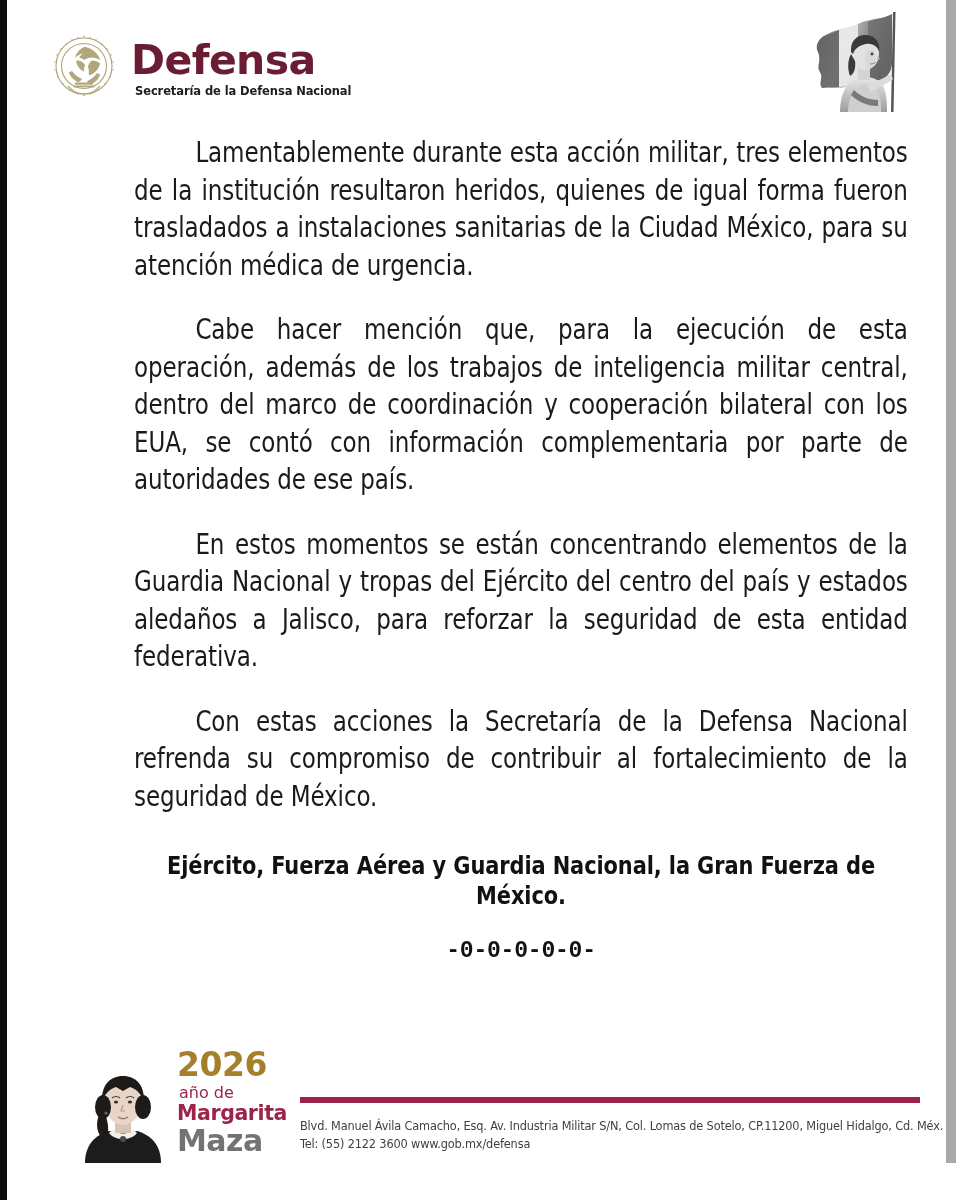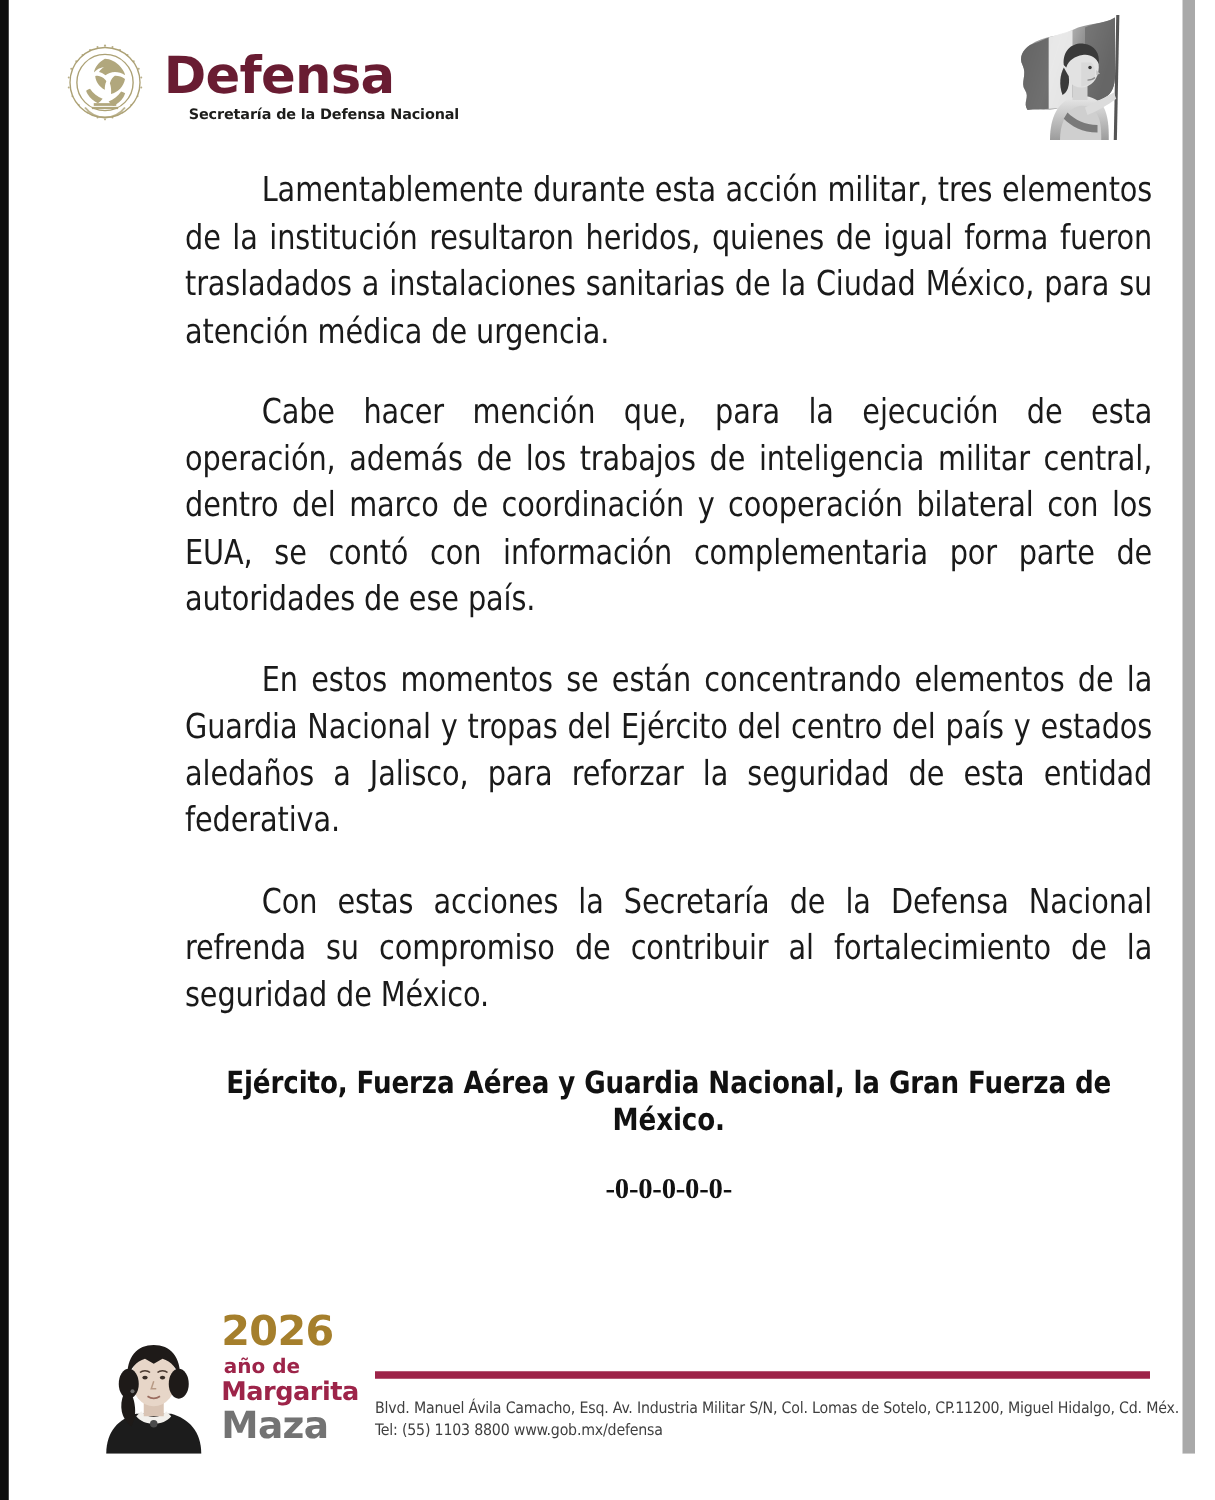--- a/index.html
+++ b/index.html
@@ -78,36 +78,36 @@
     color: #691C32;
   }
   .brand-sub {
     font-family: "DejaVu Sans", sans-serif;
     font-size: 11.5px;
     line-height: 16px;
     font-weight: 600;
     letter-spacing: -0.1px;
     color: #1d1d1b;
     margin-top: 1px;
-    margin-left: 20px;
+    margin-left: 4px;
   }
 
   .flag-img {
     position: absolute;
     right: 48px; top: 8px;
     width: 118px;
     height: 108px;
     overflow: hidden;
   }
   .flag-img svg { display: block; }
 
   
   .content {
     position: absolute;
-    left: 148px;
+    left: 134px;
     top: 134px;
     width: 774px;
   }
   .para {
     font-family: "DejaVu Sans Condensed", "Liberation Sans Narrow", "Liberation Sans", sans-serif;
     font-size: 27.5px;
     line-height: 37.5px;
     color: #1a1a1a;
     text-align: justify;
     text-align-last: left;
@@ -126,21 +126,21 @@
     font-size: 24.5px;
     line-height: 30px;
     font-weight: 700;
     color: #111111;
     text-align: center;
     margin: 36px 0 0 0;
     transform: scaleX(0.95);
     letter-spacing: -0.1px;
   }
   .dashes {
-    font-family: Liberation Serif, serif;
+    font-family: Liberation Mono, monospace;
     font-size: 23px;
     line-height: 28px;
     font-weight: 700;
     color: #111111;
     text-align: center;
     margin: 26px 0 0 0;
     letter-spacing: -0.2px;
   }
 
   
@@ -177,21 +177,21 @@
     font-size: 33px;
     line-height: 33px;
     font-weight: 700;
     color: #A57F2C;
     letter-spacing: -0.5px;
   }
   .maza-ano {
     font-family: "DejaVu Sans", sans-serif;
     font-size: 16px;
     line-height: 19px;
-    font-weight: 700;
+    font-weight: 400;
     color: #9D2449;
     margin-top: 2px;
     margin-left: 2px;
   }
   .maza-name1 {
     font-family: "DejaVu Sans", sans-serif;
     font-size: 20.5px;
     line-height: 23px;
     font-weight: 700;
     color: #9D2449;
@@ -381,19 +381,19 @@
         <span class="maza-year">2026</span>
         <span class="maza-ano">año de</span>
         <span class="maza-name1">Margarita</span>
         <span class="maza-name2">Maza</span>
       </span>
     </div>
 
     <div class="footer-right">
       <div class="footer-rule"></div>
       <div class="footer-line">Blvd. Manuel Ávila Camacho, Esq. Av. Industria Militar S/N, Col. Lomas de Sotelo, CP.11200, Miguel Hidalgo, Cd. Méx.</div>
-      <div class="footer-line">Tel: (55) 1103 8800 www.gob.mx/defensa</div>
+      <div class="footer-line">Tel: (55) 2122 3600 www.gob.mx/defensa</div>
     </div>
   </div>
 
   <div class="edge-right"></div>
   <div class="edge-right-b"></div>
 </div>
 
 </body></html>

